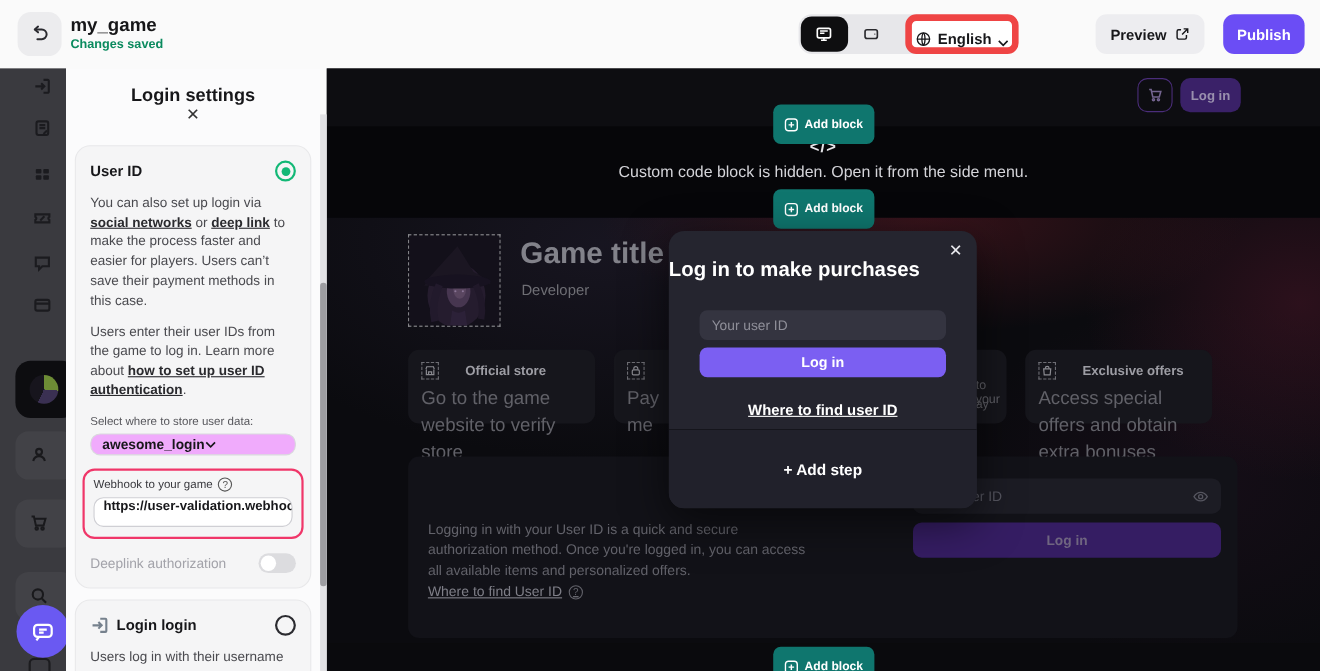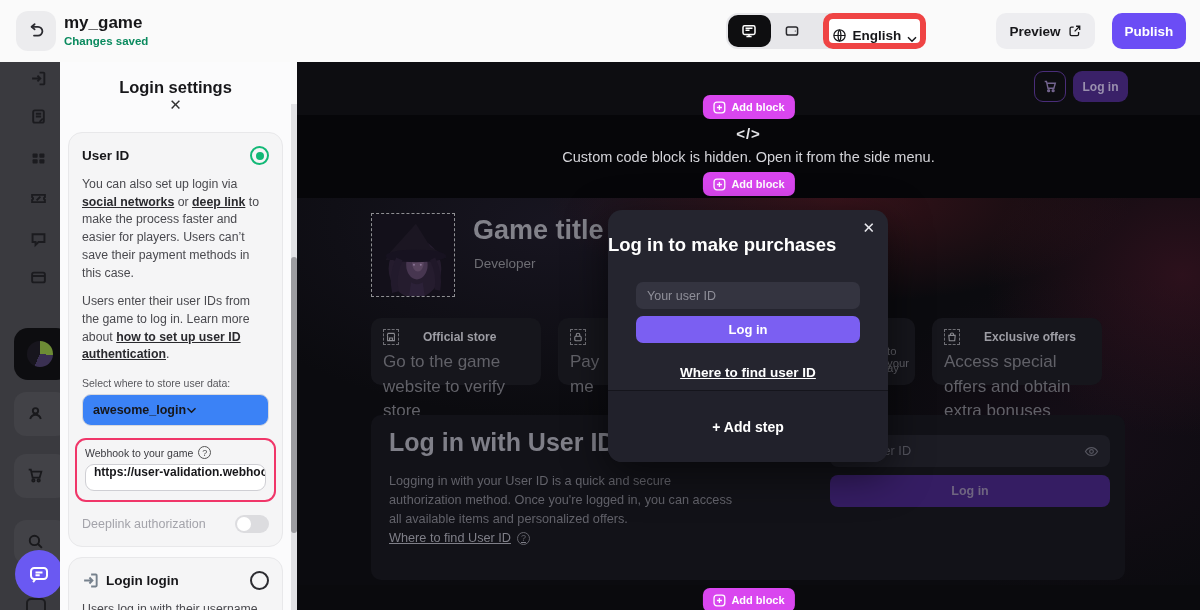--- a/index.html
+++ b/index.html
@@ -47,21 +47,21 @@
   .panel-close{font-size:15px;color:#333;cursor:pointer;line-height:1;}
   .opt-card{background:#f5f5f6;border:1px solid #e8e8ea;border-radius:14px;padding:13px 13px;margin-top:20px;}
   .opt-head{display:flex;align-items:center;justify-content:space-between;}
   .opt-title{font-size:13.5px;font-weight:bold;color:#17171a;display:flex;align-items:center;gap:7px;}
   .radio{width:19px;height:19px;border-radius:50%;border:2px solid #2b2b30;position:relative;cursor:pointer;flex:none;}
   .radio.on{border-color:#12b876;}
   .radio.on::after{content:"";position:absolute;left:3.5px;top:3.5px;width:8px;height:8px;border-radius:50%;background:#12b876;}
   .opt-p{font-size:12.3px;line-height:1.44;color:#4a4a4f;margin-top:11px;}
   .opt-p .lnk{font-weight:bold;text-decoration:underline;color:#2a2a2e;cursor:pointer;}
   .field-label{font-size:10.5px;color:#57575c;margin-top:13px;}
-  .select{margin-top:5px;height:32px;background:#3b82f6;border:1px solid #d9d9dd;border-radius:9px;display:flex;
+  .select{margin-top:5px;height:20px;background:#f0abfc;border:1px solid #d9d9dd;border-radius:9px;display:flex;
           align-items:center;padding:0 10px;cursor:pointer;}
   .select span{font-size:12.5px;font-weight:bold;color:#17171a;}
   .hl-box{border:2.5px solid #f03669;border-radius:11px;margin:12px -7px 0 -7px;padding:6px 8px 9px 8px;}
   .hl-label{display:flex;align-items:center;gap:5px;font-size:10.5px;color:#3a3a3f;}
   .qmark{width:13px;height:13px;border:1.2px solid #555;border-radius:50%;font-size:9px;display:inline-flex;
          align-items:center;justify-content:center;color:#555;flex:none;}
   .hl-input{margin-top:5px;width:100%;height:27px;background:#fff;border:1px solid #cfcfd4;border-radius:9px;
             padding:0 8px;font-size:12px;font-weight:bold;color:#17171a;font-family:"Liberation Sans",sans-serif;
             white-space:nowrap;overflow:hidden;}
   .toggle-row{display:flex;align-items:center;justify-content:space-between;margin-top:13px;}
@@ -77,21 +77,21 @@
   .canvas{position:absolute;left:297px;top:62px;width:903px;height:548px;background:#0a0a0d;overflow:hidden;}
   .site-header{position:absolute;left:0;top:0;width:903px;height:53px;background:#0d0d11;}
   .cart-btn{position:absolute;left:737px;top:9px;width:32px;height:31px;border:1px solid #4a2d7a;border-radius:9px;
             display:flex;align-items:center;justify-content:center;color:#73648f;cursor:pointer;}
   .site-login-top{position:absolute;left:776px;top:9px;width:55px;height:31px;background:#3a2168;border-radius:9px;
             display:flex;align-items:center;justify-content:center;font-size:12px;font-weight:bold;color:#9a90ae;cursor:pointer;}
   .code-section{position:absolute;left:0;top:53px;width:903px;height:83px;background:#060609;}
   .code-glyph{position:absolute;left:0;top:10px;width:100%;text-align:center;font-size:15px;font-weight:bold;
               color:#e4e4e8;letter-spacing:1px;}
   .code-text{position:absolute;left:0;top:34px;width:100%;text-align:center;font-size:14.5px;color:#d4d4d9;}
-  .addblock{position:absolute;left:50%;transform:translateX(-50%);height:24px;background:#d946ef;border-radius:7px;
+  .addblock{position:absolute;left:50%;transform:translateX(-50%);height:36px;background:#0f766e;border-radius:7px;
             display:flex;align-items:center;gap:6px;padding:0 10px;color:#fff;font-size:11px;font-weight:bold;
             cursor:pointer;z-index:5;white-space:nowrap;}
   .ab1{top:33px;} .ab2{top:110px;} .ab3{top:526px;}
   .hero{position:absolute;left:0;top:136px;width:903px;height:387px;
         background:
          radial-gradient(420px 150px at 60% 0%, rgba(98,26,36,.5), rgba(98,26,36,0) 70%),
          radial-gradient(280px 230px at 98% 20%, rgba(90,24,46,.42), rgba(90,24,46,0) 70%),
          radial-gradient(520px 280px at 28% 6%, rgba(52,44,72,.3), rgba(52,44,72,0) 70%),
          radial-gradient(300px 220px at 88% 62%, rgba(58,22,52,.22), rgba(58,22,52,0) 75%),
          #0b0b0f;}
@@ -452,21 +452,20 @@
                 <path d="M1.8 3.4h6.4l-.5 5.4H2.3Z"></path>
                 <path d="M3.4 3.2V2.6a1.6 1.6 0 0 1 3.2 0v.6"></path>
               </svg>
           </span>
           <span class="pcard-title">Exclusive offers</span>
         </div>
         <div class="pcard-body">Access special offers and obtain extra bonuses</div>
       </div>
 
       <div class="login-section">
-        <div class="ls-title">Log in with User ID</div>
         <div class="ls-body">Logging in with your User ID is a quick and secure authorization method. Once you're logged in, you can access all available items and personalized offers.</div>
         <div class="ls-link">
           <span>Where to find User ID</span>
           <span class="qm2">?</span>
         </div>
         <div class="ls-input">
           <span>Your user ID</span>
           <span class="ic">
             <svg width="15" height="13" viewBox="0 0 16 14" fill="none" stroke="#55555f" stroke-width="1.3">
                 <path d="M1.5 7s2.5-4.2 6.5-4.2S14.5 7 14.5 7 12 11.2 8 11.2 1.5 7 1.5 7z"></path>

